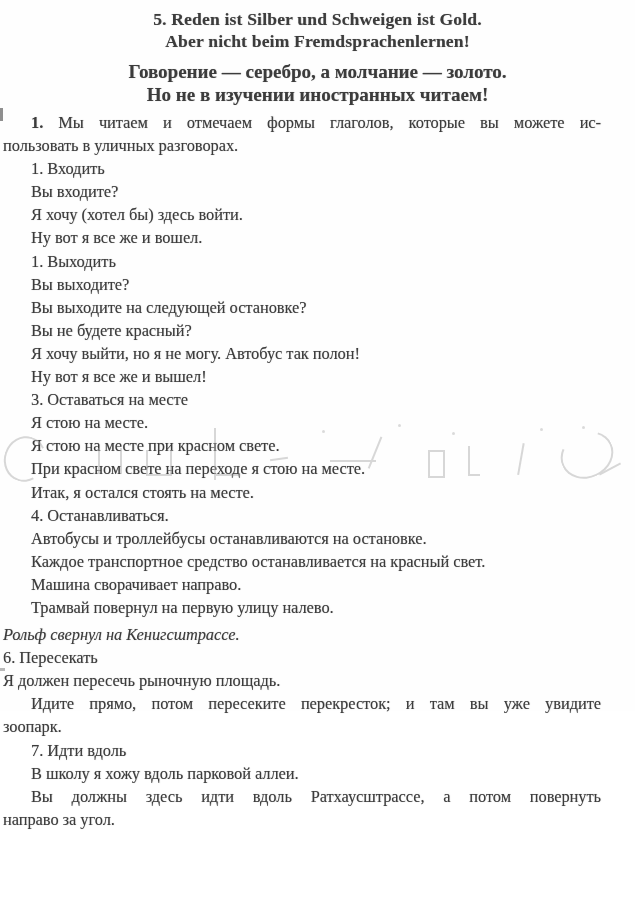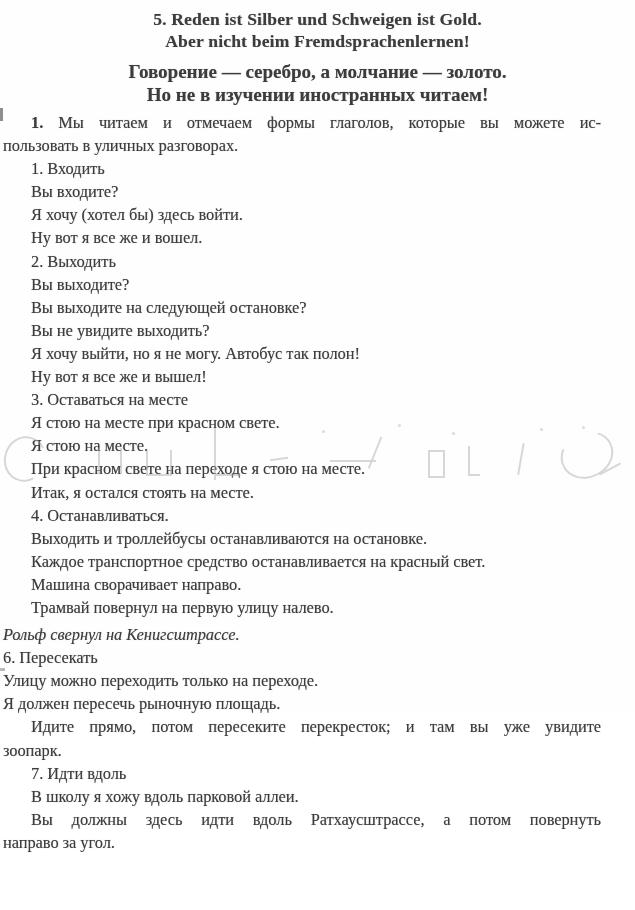--- a/index.html
+++ b/index.html
@@ -39,39 +39,38 @@
     <p class="h ru">Но не в изучении иностранных читаем!</p>
   </div>
 
   <div class="body-text">
       <p class="ln ind just"><b>1. </b>Мы читаем и отмечаем формы глаголов, которые вы можете ис-</p>
       <p class="ln">пользовать в уличных разговорах.</p>
       <p class="ln ind">1. Входить</p>
       <p class="ln ind">Вы входите?</p>
       <p class="ln ind">Я хочу (хотел бы) здесь войти.</p>
       <p class="ln ind">Ну вот я все же и вошел.</p>
-      <p class="ln ind">2. Выходить</p>
+      <p class="ln ind">1. Выходить</p>
       <p class="ln ind">Вы выходите?</p>
       <p class="ln ind">Вы выходите на следующей остановке?</p>
-      <p class="ln ind">Вы не увидите выходить?</p>
+      <p class="ln ind">Вы не будете красный?</p>
       <p class="ln ind">Я хочу выйти, но я не могу. Автобус так полон!</p>
       <p class="ln ind">Ну вот я все же и вышел!</p>
       <p class="ln ind">3. Оставаться на месте</p>
+      <p class="ln ind">Я стою на месте.</p>
       <p class="ln ind">Я стою на месте при красном свете.</p>
-      <p class="ln ind">Я стою на месте.</p>
       <p class="ln ind">При красном свете на переходе я стою на месте.</p>
       <p class="ln ind">Итак, я остался стоять на месте.</p>
       <p class="ln ind">4. Останавливаться.</p>
-      <p class="ln ind">Выходить и троллейбусы останавливаются на остановке.</p>
+      <p class="ln ind">Автобусы и троллейбусы останавливаются на остановке.</p>
       <p class="ln ind">Каждое транспортное средство останавливается на красный свет.</p>
       <p class="ln ind">Машина сворачивает направо.</p>
       <p class="ln ind">Трамвай повернул на первую улицу налево.</p>
       <p class="ln mt4">Рольф свернул на Кенигсштрассе.</p>
       <p class="ln">6. Пересекать</p>
-      <p class="ln">Улицу можно переходить только на переходе.</p>
       <p class="ln">Я должен пересечь рыночную площадь.</p>
       <p class="ln ind just">Идите прямо, потом пересеките перекресток; и там вы уже увидите</p>
       <p class="ln">зоопарк.</p>
       <p class="ln ind">7. Идти вдоль</p>
       <p class="ln ind">В школу я хожу вдоль парковой аллеи.</p>
       <p class="ln ind just">Вы должны здесь идти вдоль Ратхаусштрассе, а потом повернуть</p>
       <p class="ln">направо за угол.</p>
     </div>
 
   <div class="wm">

